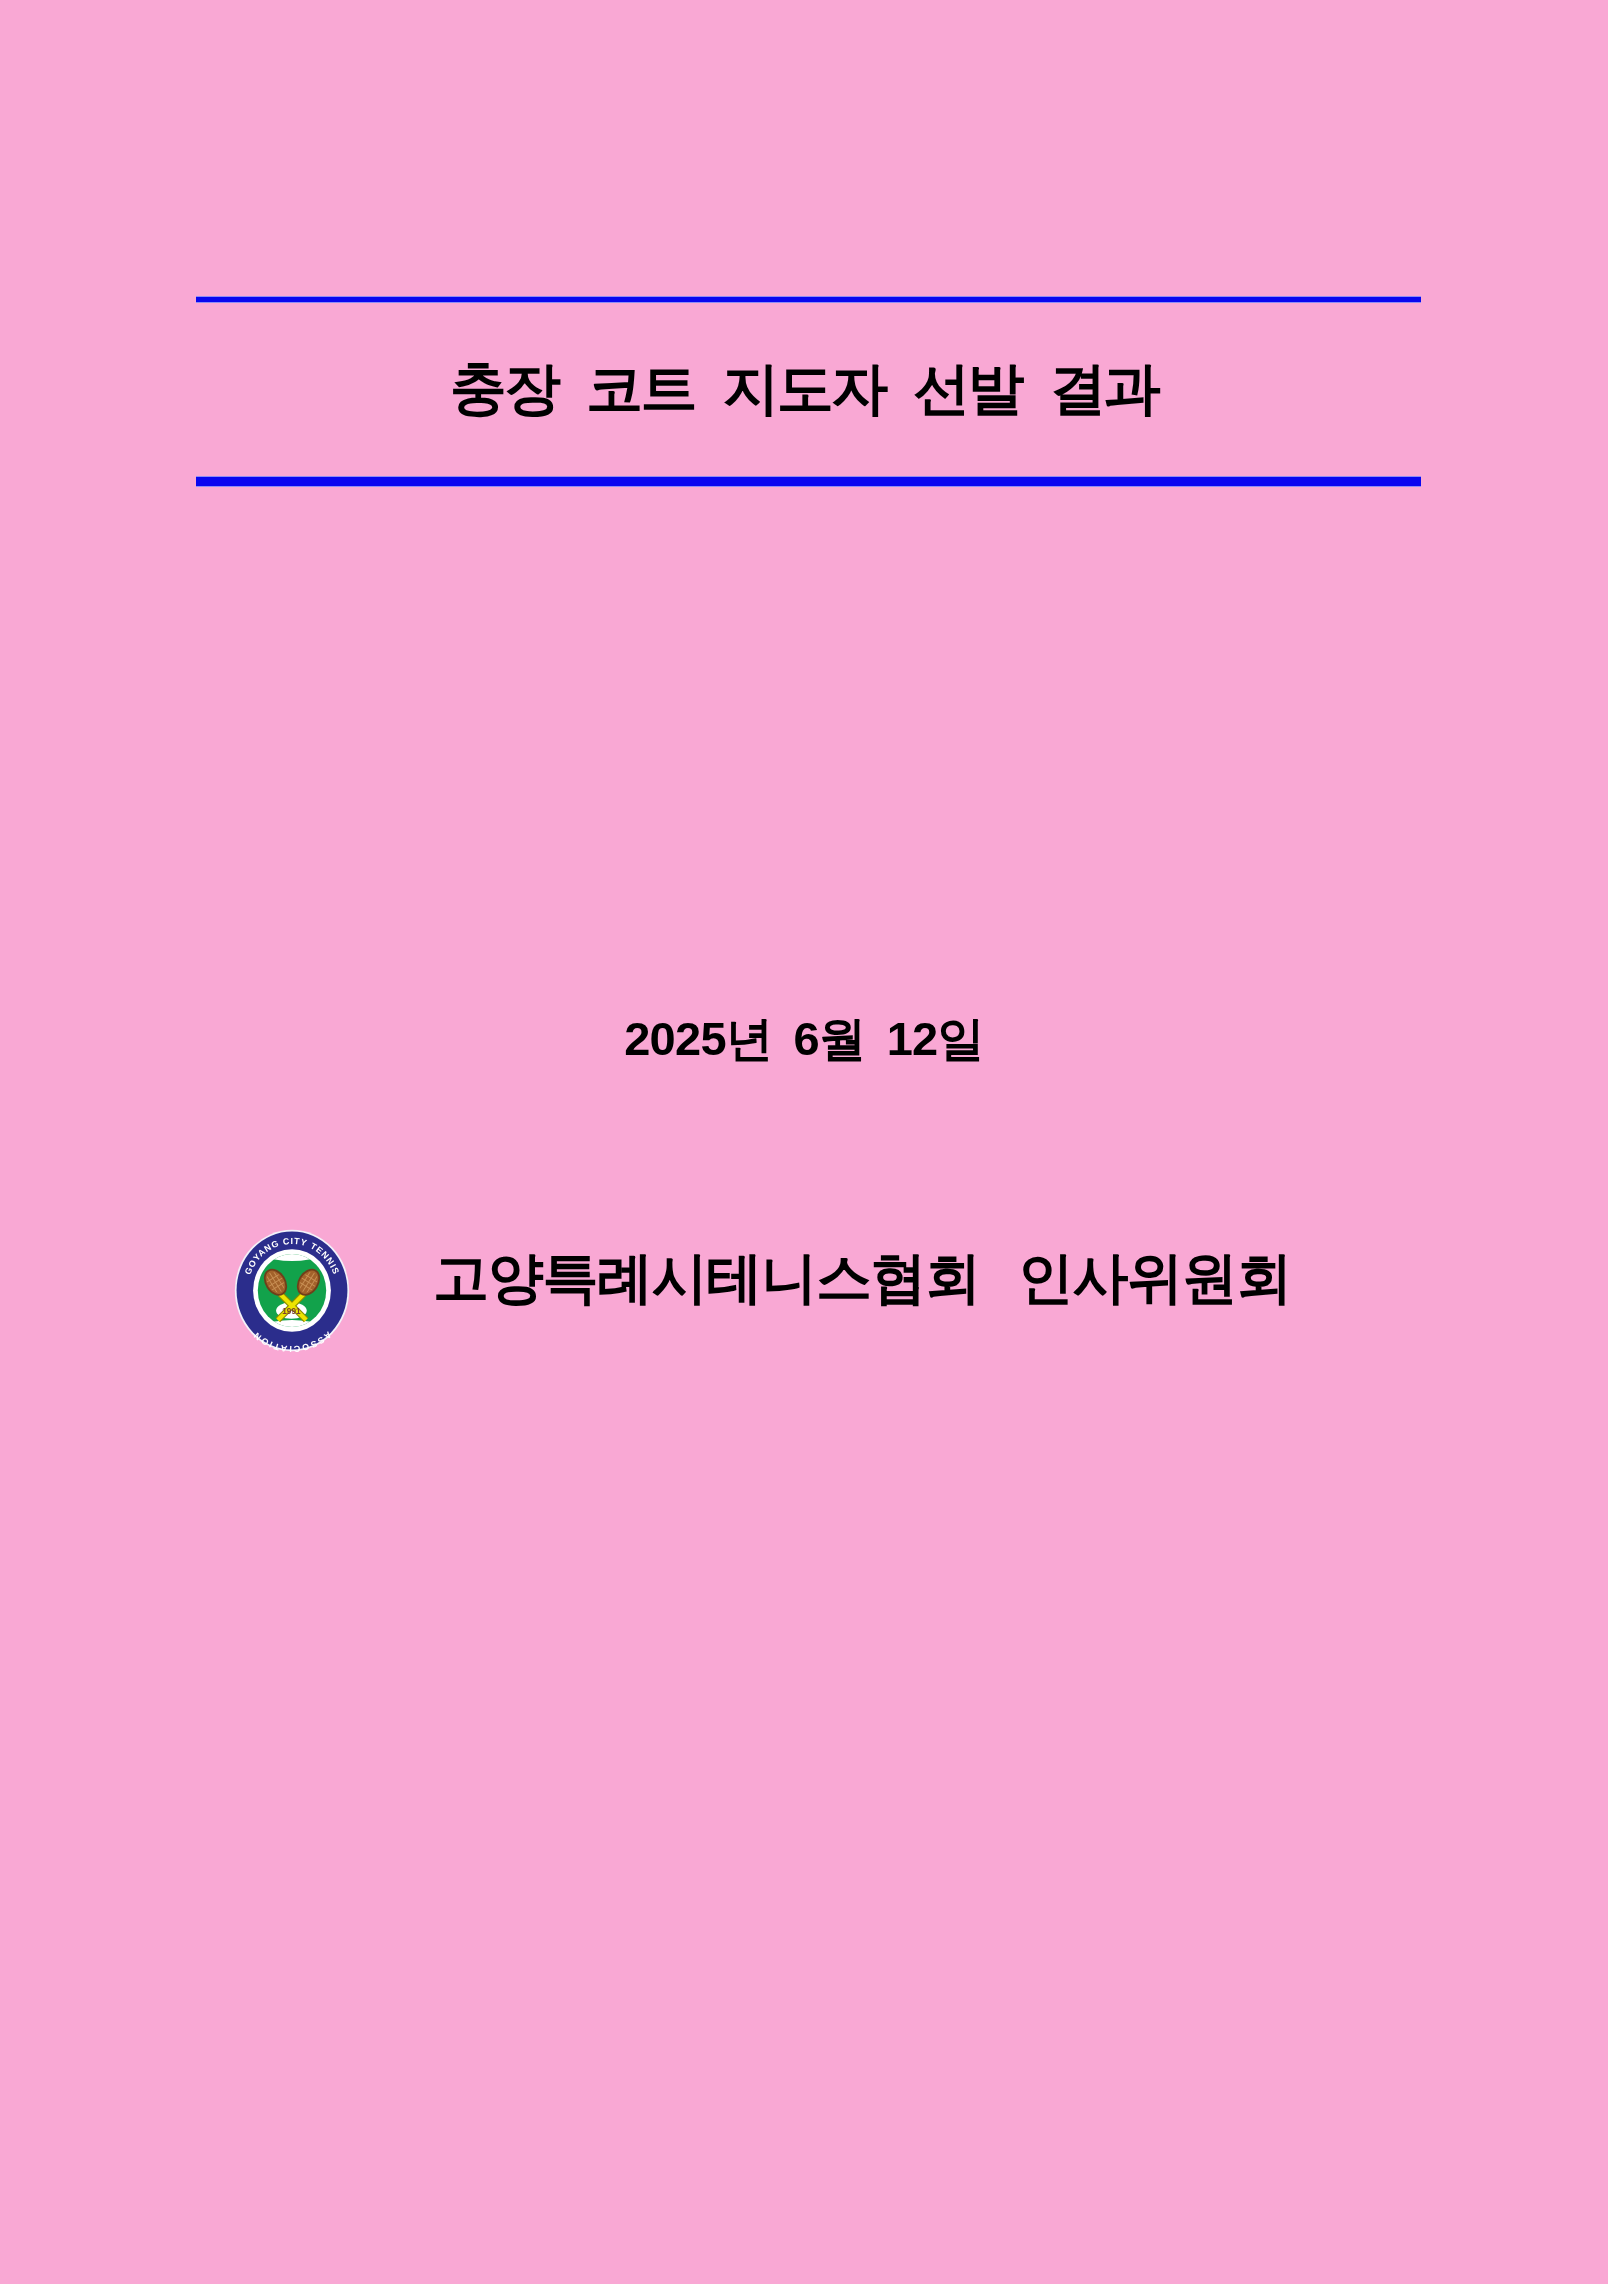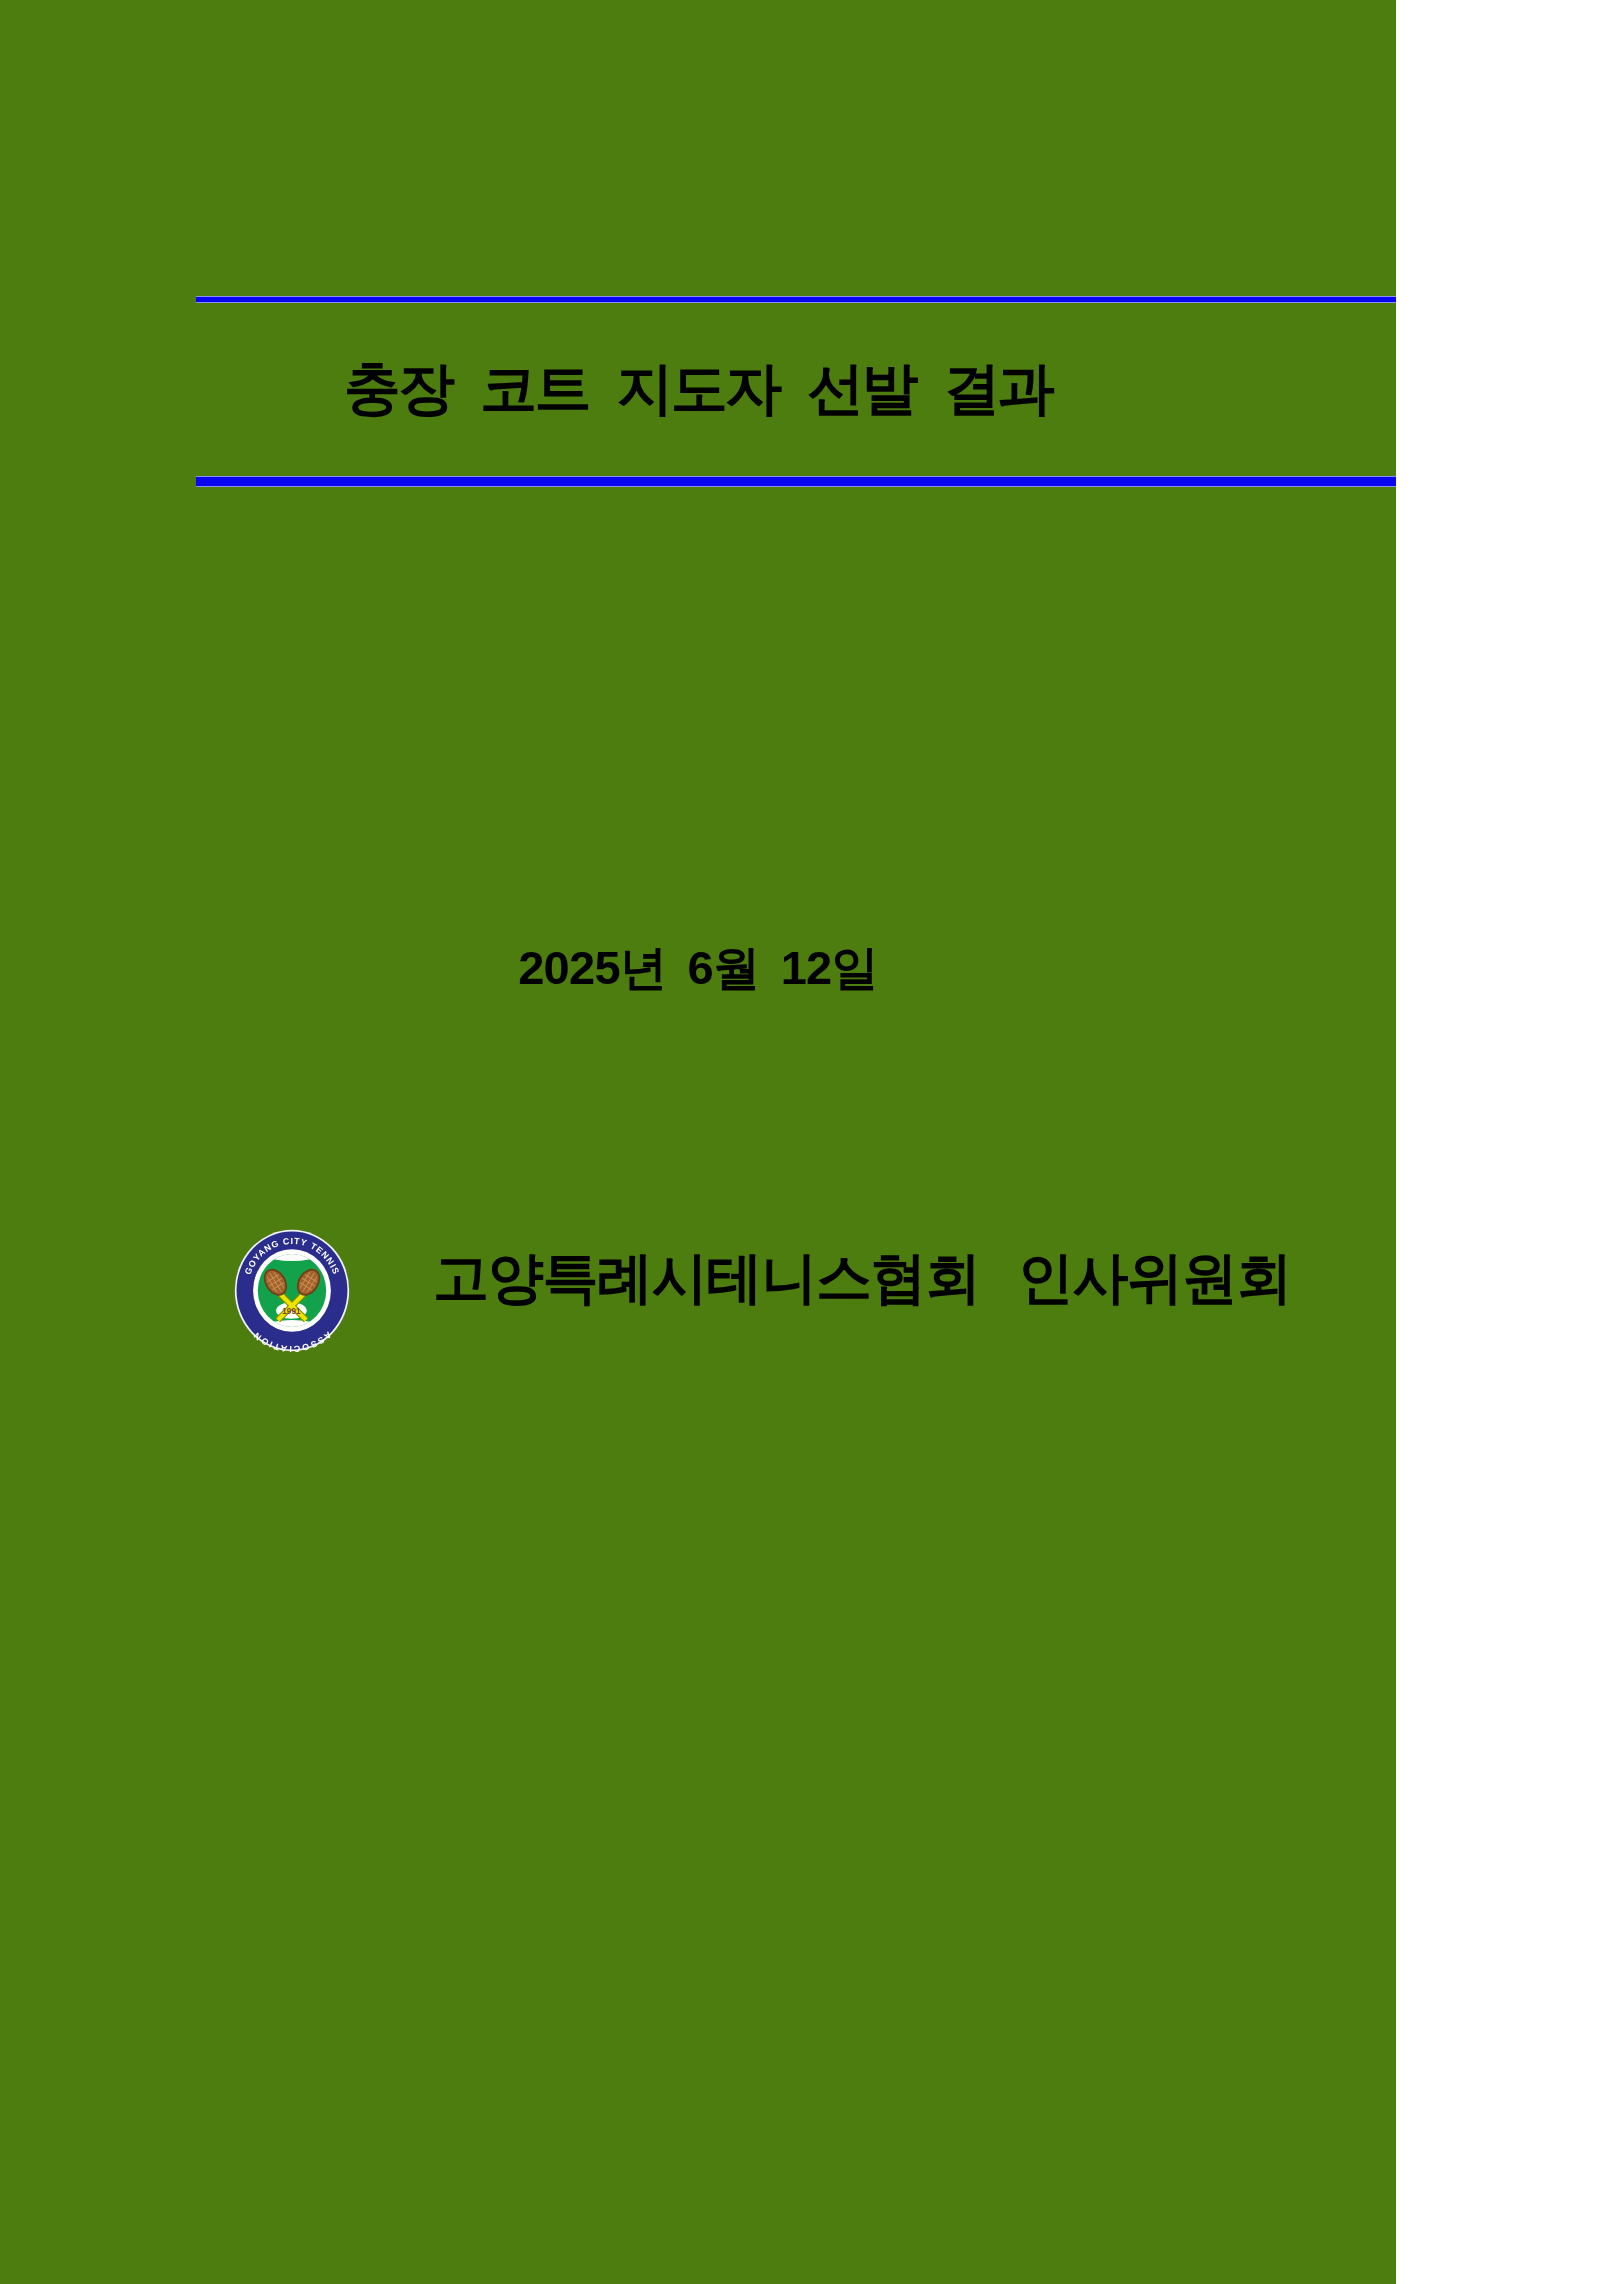--- a/index.html
+++ b/index.html
@@ -1,31 +1,31 @@
 <!DOCTYPE html>
 <html style="font-size:10.4px"><head>
 <meta charset="utf-8">
 <style>
   html,body{margin:0;padding:0;background:#ffffff;}
   .page{
-    position:relative;width:1396px;height:2284px;background:#4d7c0f;overflow:hidden;
+    position:relative;width:1608px;height:2284px;background:#f9a8d4;overflow:hidden;
     font-family:"Liberation Sans","DejaVu Sans",sans-serif;color:#000;font-weight:700;
   }
   .rule{position:absolute;left:196px;width:1225px;background:#0a06f0;border-top:1.3px solid #8f8ff5;border-bottom:1.3px solid #8f8ff5;box-sizing:border-box;}
   .rule-top{top:296px;height:7.2px;}
   .rule-bottom{top:476px;height:11px;}
   .title{
     position:absolute;left:0;right:0;top:356px;margin:0;text-align:center;
     font-size:57px;line-height:65px;letter-spacing:-2.6px;word-spacing:14.3px;font-weight:700;
   }
   .paragraph{position:absolute;left:193px;top:626px;width:1232px;}
   .para-line{font-size:35px;line-height:59px;letter-spacing:-0.7px;word-spacing:3.9px;white-space:nowrap;}
   .para-line.justified{white-space:normal;word-break:keep-all;text-align:justify;text-align-last:justify;}
   .result{position:absolute;left:193px;top:797px;font-size:37px;line-height:59px;letter-spacing:-0.7px;word-spacing:5.2px;white-space:nowrap;}
-  .date{position:absolute;left:0;right:0;top:936px;text-align:center;font-size:47px;line-height:63px;letter-spacing:-0.7px;word-spacing:9px;}
+  .date{position:absolute;left:0;right:0;top:1007px;text-align:center;font-size:47px;line-height:63px;letter-spacing:-0.7px;word-spacing:9px;}
   .logo{position:absolute;left:233px;top:1228px;width:118px;height:125px;}
   .logo text{font-family:"Liberation Sans","DejaVu Sans",sans-serif;font-weight:700;}
   .org{position:absolute;left:433px;top:1244px;font-size:56px;line-height:68px;letter-spacing:-1.3px;word-spacing:23.5px;white-space:nowrap;}
 </style>
 </head>
 <body>
 
 <div class="page">
 
   <div class="rule rule-top"></div>

